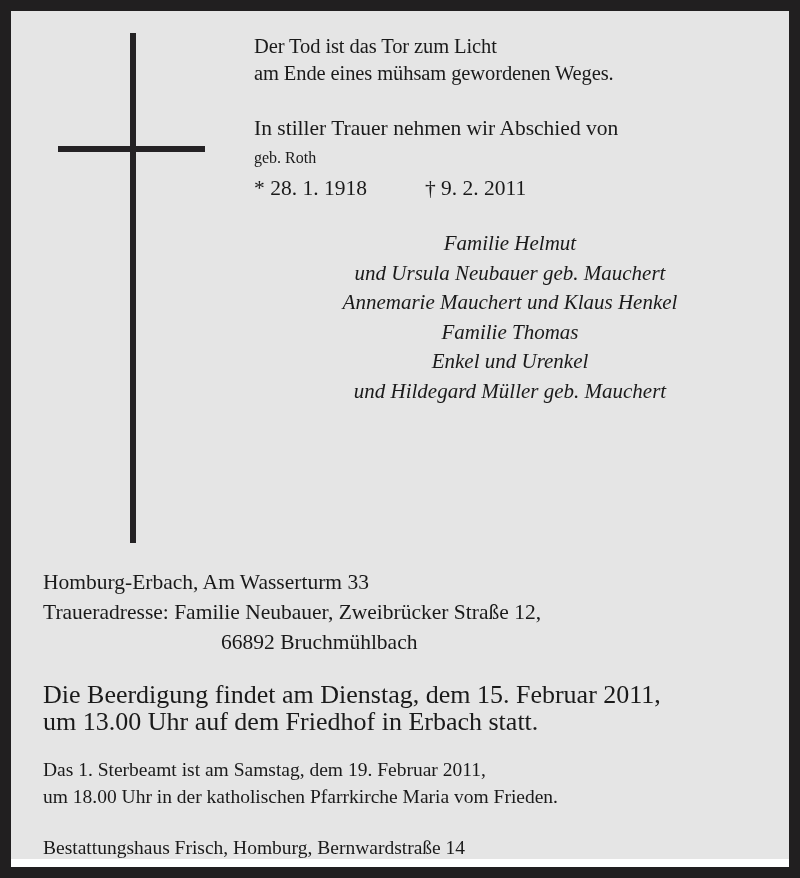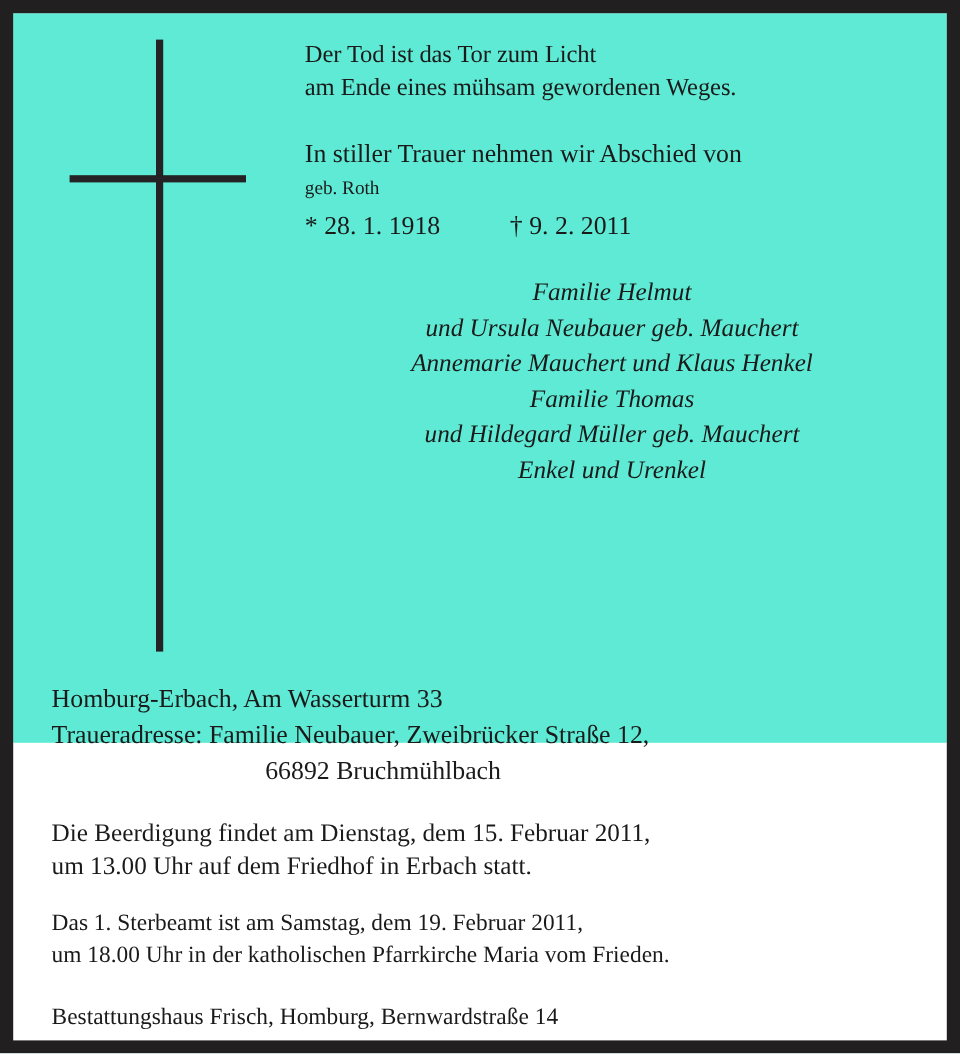--- a/index.html
+++ b/index.html
@@ -31,22 +31,22 @@
     border: 11px solid #211f20;
     pointer-events: none;
     z-index: 5;
   }
 
   .inner {
     position: absolute;
     left: 11px;
     top: 11px;
     width: 778px;
-    height: 608px;
-    background: #5eead4;
+    height: 848px;
+    background: #e5e5e5;
   }
 
   
   .cross-emblem {
     position: absolute;
     left: 0;
     top: 0;
     width: 240px;
     height: 545px;
   }
@@ -144,21 +144,21 @@
     font-size: 21.5px;
     line-height: 30px;
   }
   .address-block .line { white-space: nowrap; }
   .address-block .line.indented {
     padding-left: 178px;
   }
 
   .service-block {
     margin-top: 24px;
-    font-size: 21px;
+    font-size: 26px;
     line-height: 27px;
   }
   .service-block .line { white-space: nowrap; }
 
   .mass-block {
     margin-top: 21px;
     font-size: 19.5px;
     line-height: 27px;
   }
   .mass-block .line { white-space: nowrap; }
@@ -197,22 +197,22 @@
 
       <div class="life-dates">
         <span class="birth-date">* 28. 1. 1918</span><span class="death-date">† 9. 2. 2011</span>
       </div>
 
       <div class="survivors">
         <div class="line">Familie Helmut</div>
         <div class="line">und Ursula Neubauer geb. Mauchert</div>
         <div class="line">Annemarie Mauchert und Klaus Henkel</div>
         <div class="line">Familie Thomas</div>
+        <div class="line">Enkel und Urenkel</div>
         <div class="line">und Hildegard Müller geb. Mauchert</div>
-        <div class="line">Enkel und Urenkel</div>
       </div>
 
     </div>
 
     <div class="lower-block">
 
       <div class="address-block">
         <div class="line">Homburg-Erbach, Am Wasserturm 33</div>
         <div class="line">Traueradresse: Familie Neubauer, Zweibrücker Straße 12,</div>
         <div class="line indented">66892 Bruchmühlbach</div>

